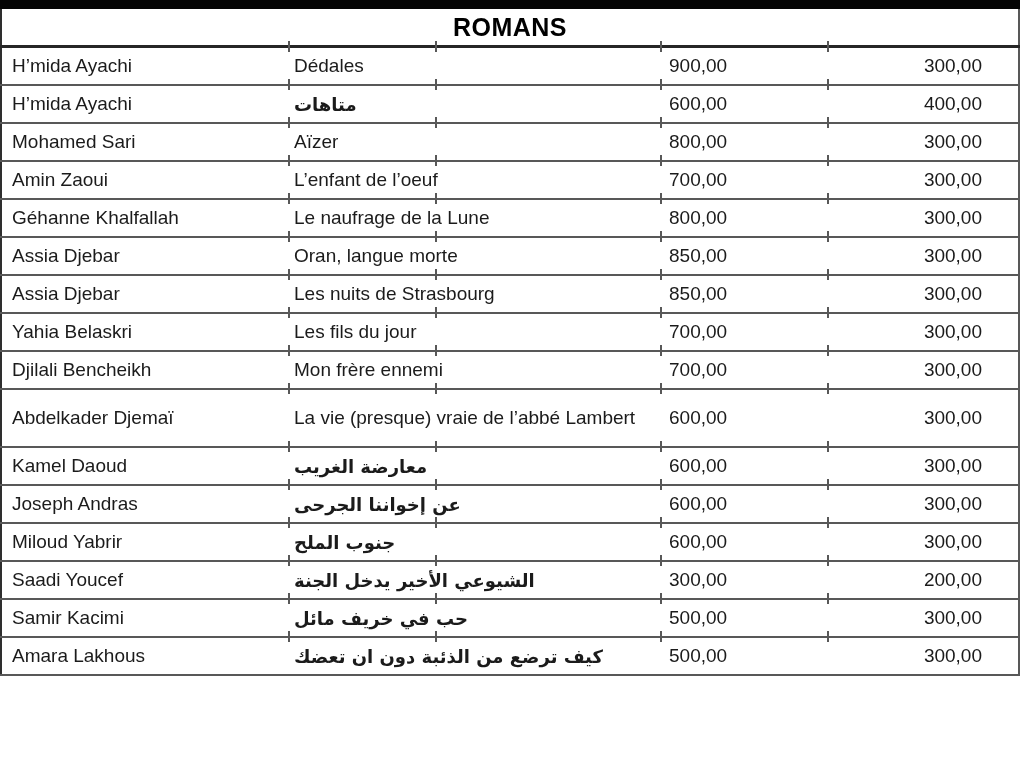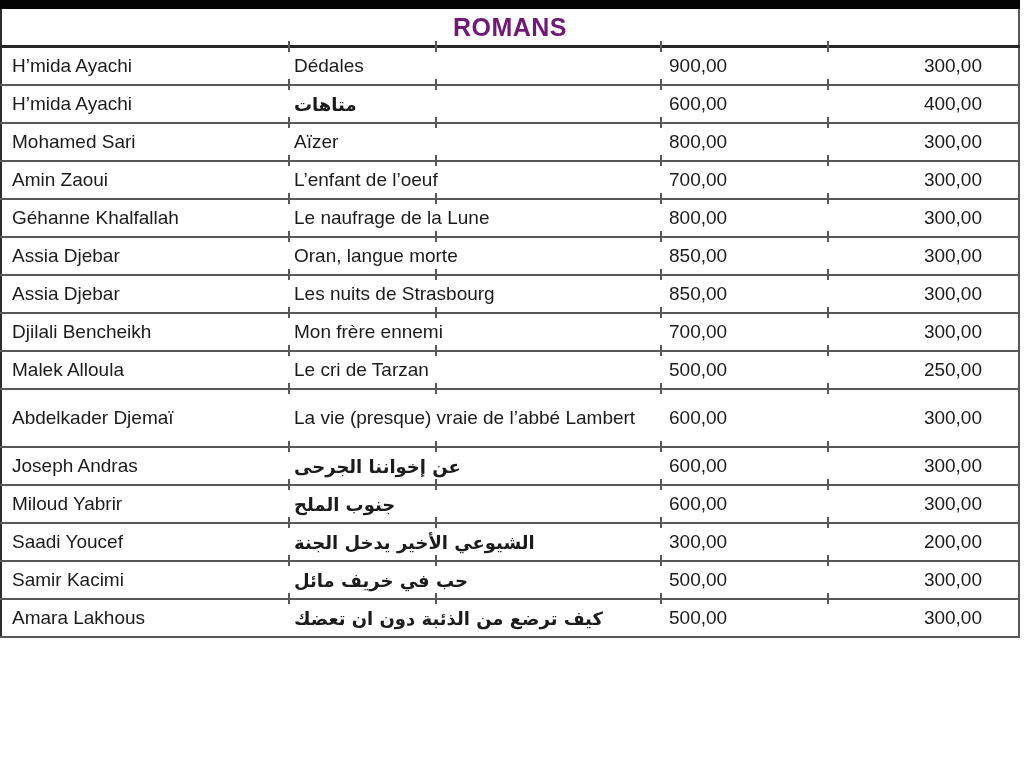--- a/index.html
+++ b/index.html
@@ -13,21 +13,21 @@
     border-collapse: collapse; table-layout: fixed; width: 1020px;
     border-left: 2px solid #2e2e2e;
     border-right: 2px solid #585858;
     border-bottom: 2px solid #585858;
   }
   col.w1 { width: 288px; }
   col.w2 { width: 372px; }
   col.w3 { width: 167px; }
   th.title-cell {
     height: 34px; font-size: 25px; font-weight: bold; text-align: center;
-    color: #701a75; border-bottom: 3px solid #262626; letter-spacing: 0.5px;
+    color: #000000; border-bottom: 3px solid #262626; letter-spacing: 0.5px;
   }
   td {
     border-top: 2px solid #585858; font-size: 19px; height: 34px;
     vertical-align: middle; position: relative; overflow: visible;
   }
   tr.tall { height: 58px; }
   .c1 { padding-left: 10px; white-space: nowrap; }
   .c2 { padding-left: 5px; white-space: nowrap; }
   tr.tall .c2 { white-space: normal; line-height: 1.3; padding-right: 6px; }
   .c2.ar {
@@ -108,42 +108,48 @@
   </tr>
 
   <tr>
     <td class="c1">Assia Djebar</td>
     <td class="c2">Les nuits de Strasbourg</td>
     <td class="c3">850,00</td>
     <td class="c4">300,00</td>
   </tr>
 
 
+  <tr>
+    <td class="c1">Yahia Belaskri</td>
+    <td class="c2">Les fils du jour</td>
+    <td class="c3">700,00</td>
+    <td class="c4">300,00</td>
+  </tr>
 
   <tr>
     <td class="c1">Djilali Bencheikh</td>
     <td class="c2">Mon frère ennemi</td>
     <td class="c3">700,00</td>
     <td class="c4">300,00</td>
   </tr>
 
-  <tr>
-    <td class="c1">Malek Alloula</td>
-    <td class="c2">Le cri de Tarzan</td>
-    <td class="c3">500,00</td>
-    <td class="c4">250,00</td>
-  </tr>
 
   <tr class="tall">
     <td class="c1">Abdelkader Djemaï</td>
     <td class="c2">La vie (presque) vraie de l’abbé Lambert</td>
     <td class="c3">600,00</td>
     <td class="c4">300,00</td>
   </tr>
 
+  <tr>
+    <td class="c1">Kamel Daoud</td>
+    <td class="c2 ar">معارضة الغريب</td>
+    <td class="c3">600,00</td>
+    <td class="c4">300,00</td>
+  </tr>
 
   <tr>
     <td class="c1">Joseph Andras</td>
     <td class="c2 ar">عن إخواننا الجرحى</td>
     <td class="c3">600,00</td>
     <td class="c4">300,00</td>
   </tr>
 
   <tr>
     <td class="c1">Miloud Yabrir</td>

